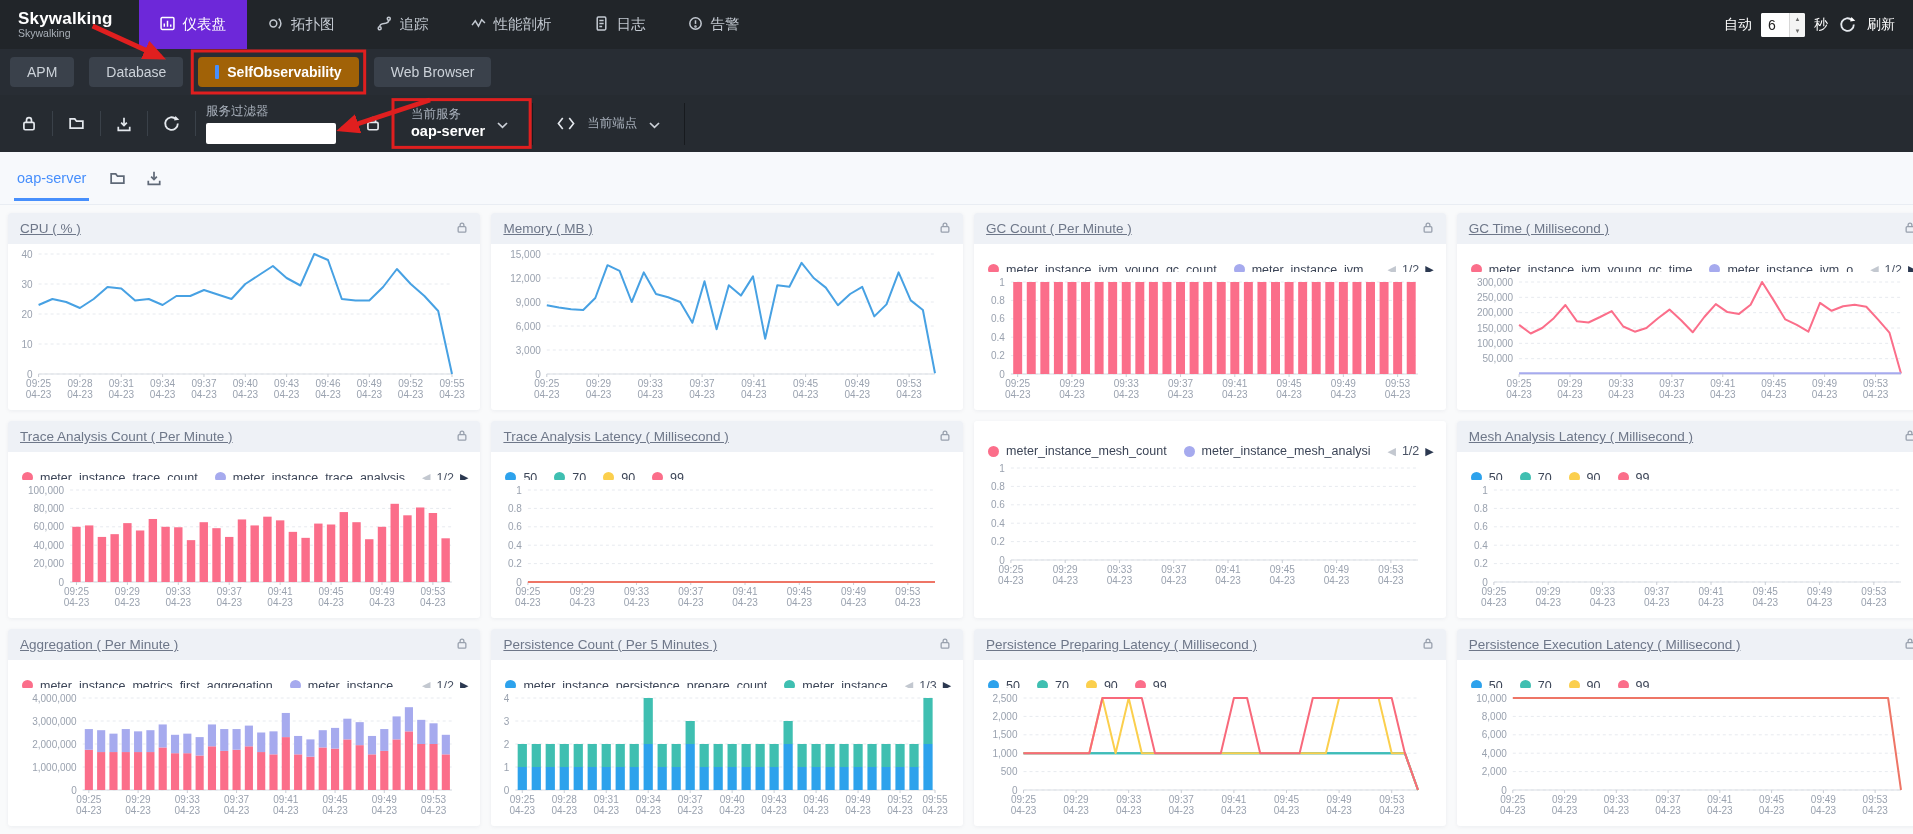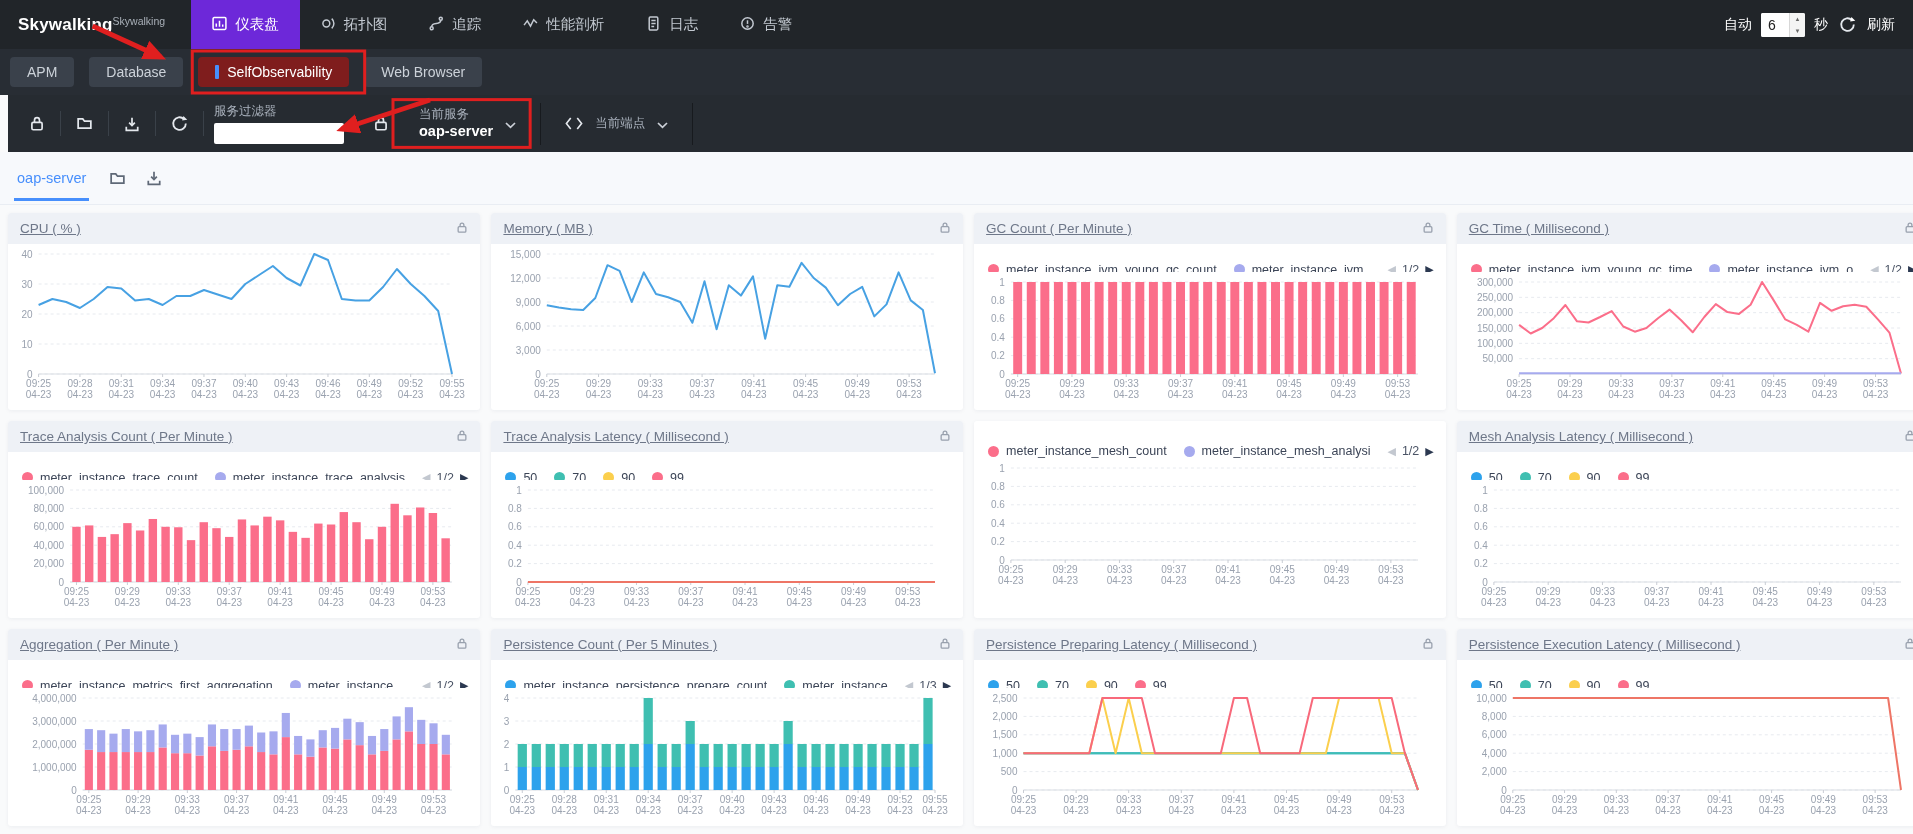--- a/index.html
+++ b/index.html
@@ -1,42 +1,42 @@
 <!DOCTYPE html>
 <html><head>
 <meta charset="utf-8">
 <style>
   * { margin:0; padding:0; box-sizing:border-box; }
   html,body { width:1913px; height:834px; overflow:hidden; background:#f9fafb;
     font-family:"Liberation Sans","DejaVu Sans",sans-serif; position:relative; }
 
   
   .topbar{height:49px;background:#212529;display:flex;align-items:center;padding:0 18px;color:#c9ced6;}
-  .logo{display:flex;flex-direction:row;line-height:1.05;margin-right:26px;cursor:pointer;}
+  .logo{display:flex;flex-direction:column;line-height:1.05;margin-right:26px;cursor:pointer;}
   .logo .t{color:#fff;font-weight:bold;font-size:17px;letter-spacing:.2px;}
   .logo .s{color:#a9b0b8;font-size:10.5px;}
   .mainnav{display:flex;height:100%;}
   .nav-item{display:flex;align-items:center;gap:8px;padding:0 21px;font-size:14.5px;color:#c3c9d1;cursor:pointer;}
   .nav-item.active{background:#6d28d9;color:#fff;}
   .nav-item svg{stroke:currentColor;fill:none;stroke-width:1.4;}
   .refresh-controls{margin-left:auto;display:flex;align-items:center;gap:9px;font-size:14px;color:#fff;}
   .interval{display:flex;background:#fff;border-radius:2px;overflow:hidden;height:24px;align-items:stretch;}
   .interval input{width:28px;border:none;outline:none;font-size:14px;padding-left:7px;color:#222;font-family:inherit;}
   .spin{display:flex;flex-direction:column;border-left:1px solid #d7d7d7;}
   .spin div{width:15px;flex:1;display:flex;align-items:center;justify-content:center;font-size:6px;color:#666;background:#f4f4f4;cursor:pointer;}
   .refresh-controls svg{stroke:#fff;fill:none;stroke-width:1.6;}
 
   
   .groupbar{height:46px;background:#282d34;display:flex;align-items:center;gap:15px;padding:0 10px;}
   .group-tab{background:#3a414b;color:#ccd2d9;padding:7px 17px;border-radius:4px;font-size:14px;cursor:pointer;display:flex;align-items:center;gap:8px;}
-  .group-tab.active{background:#7f1d1d;color:#fff;font-weight:normal;}
+  .group-tab.active{background:#a16207;color:#fff;font-weight:bold;}
   .active-bar{width:4px;height:14px;background:#478ffc;border-radius:1px;display:inline-block;}
 
   
-  .toolbar{height:57px;background:#262b31;display:flex;align-items:center;padding:0 6px;color:#e8ebef;margin-left:8px;}
+  .toolbar{height:57px;background:#262b31;display:flex;align-items:center;padding:0 6px;color:#e8ebef;}
   .tool-icon{padding:0 15px;display:flex;align-items:center;cursor:pointer;}
   .tool-icon svg{stroke:#e4e8ed;fill:none;stroke-width:1.5;}
   .tool-sep{width:1px;height:25px;background:#3a4149;}
   .filter-box{display:flex;flex-direction:column;margin:0 14px 0 10px;}
   .filter-label{font-size:12.5px;color:#a9b1bc;margin-bottom:3px;}
   .filter-box input{width:130px;height:21px;background:#fff;border:none;border-radius:2px;outline:none;padding:0 5px;font-family:inherit;}
   .selector{display:flex;align-items:center;gap:12px;padding:0 15px;cursor:pointer;}
   .sel-lines{display:flex;flex-direction:column;line-height:1.25;}
   .sel-label{font-size:12.5px;color:#a9b1bc;}
   .sel-value{font-size:14.5px;color:#fff;font-weight:600;}

